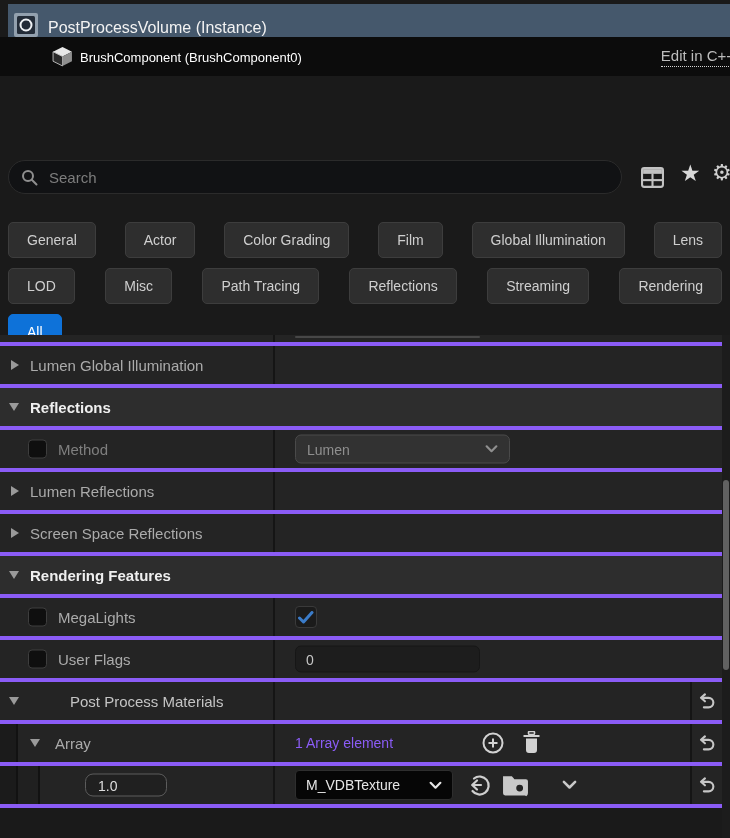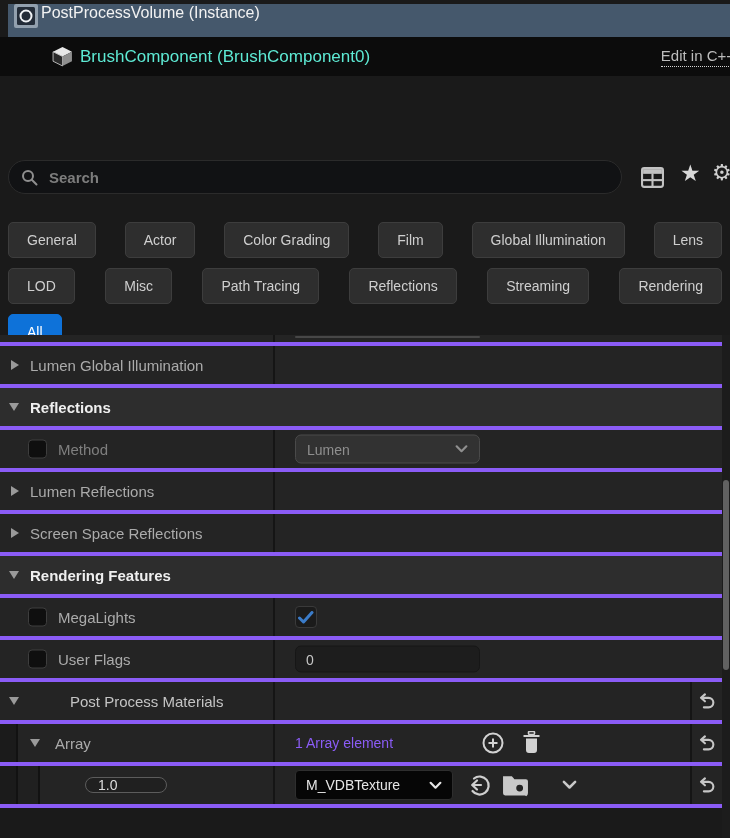--- a/index.html
+++ b/index.html
@@ -3,32 +3,32 @@
 <meta charset="utf-8">
 <style>
   html,body{margin:0;padding:0;}
   body{
     width:730px;height:838px;position:relative;overflow:hidden;
     background:#1a1a1a;font-family:"Liberation Sans",sans-serif;
     -webkit-font-smoothing:antialiased;
   }
   
   .titlebar{position:absolute;left:8px;top:4px;width:722px;height:33px;background:#45586c;
-    display:flex;align-items:flex-start;gap:3px;padding-left:6px;box-sizing:border-box;}
+    display:flex;align-items:flex-end;gap:10px;padding-left:6px;box-sizing:border-box;}
   .pp-chip{display:inline-flex;width:24px;height:24px;}
   .titlebar .title{color:#f2f2f2;font-size:16px;}
   .component-row{position:absolute;left:0;top:37px;width:730px;height:39px;background:#0c0c0c;overflow:hidden;}
   .component-row .cube{position:absolute;left:52px;top:9px;}
-  .component-row .cname{position:absolute;left:80px;top:50%;transform:translateY(-50%);color:#5eead4;font-size:17px;}
+  .component-row .cname{position:absolute;left:80px;top:50%;transform:translateY(-50%);color:#ffffff;font-size:13px;}
   .edit-cpp{position:absolute;right:-5px;top:50%;transform:translateY(-50%);color:#bdbdbd;font-size:15px;
     border-bottom:1px dotted #d5d5d5;padding-bottom:2px;cursor:pointer;white-space:nowrap;}
   
   .search-pill{position:absolute;left:8px;top:160px;width:614px;height:34px;border-radius:17px;
     background:#111214;border:1px solid #2b2b2b;box-sizing:border-box;display:flex;align-items:center;padding:0 12px;gap:9px;}
-  .search-pill input{flex:1;background:transparent;border:none;outline:none;color:#cfcfcf;font-size:15px;font-family:"Liberation Sans",sans-serif;font-weight:bold;}
+  .search-pill input{flex:1;background:transparent;border:none;outline:none;color:#cfcfcf;font-size:15px;font-family:"Liberation Sans",sans-serif;}
   .search-pill input::placeholder{color:#7d7d7d;}
   .top-icon{position:absolute;cursor:pointer;line-height:1;}
   .icon-grid{left:641px;top:167px;}
   .icon-star{left:680px;top:162px;font-size:23px;color:#d8d8d8;}
   .icon-gear{left:712px;top:162px;font-size:22px;color:#d0d0d0;}
   
   .chips{position:absolute;left:8px;top:222px;width:714px;}
   .chip-row{display:flex;justify-content:space-between;margin-bottom:10px;}
   .chip{height:36px;background:#2e2e2e;border:1px solid #3d3d3d;border-radius:5px;color:#cfcfcf;
     font-size:14px;font-family:"Liberation Sans",sans-serif;padding:0 18px;cursor:pointer;}
@@ -48,40 +48,40 @@
     border-top:8px solid #9a9a9a;border-left:5px solid transparent;border-right:5px solid transparent;}
   .tri-d.ind{left:30px;}
   .lbl{position:absolute;left:30px;top:50%;transform:translateY(-50%);font-size:15px;color:#ababab;white-space:nowrap;}
   .cat .lbl{color:#efefef;font-weight:bold;}
   .lbl.afterchk{left:58px;}
   .lbl.dim{color:#7f7f7f;}
   .lbl.light{color:#c4c4c4;margin-left:40px;}
   .lbl.ind2{left:55px;}
   .editchk{position:absolute;left:28px;top:50%;transform:translateY(-50%);width:19px;height:19px;
     background:#0f0f0f;border:1px solid #3e3e3e;border-radius:4px;box-sizing:border-box;}
-  .dropdown{position:absolute;left:295px;top:50%;transform:translateY(-50%);width:185px;height:29px;
+  .dropdown{position:absolute;left:295px;top:50%;transform:translateY(-50%);width:215px;height:29px;
     background:#323232;border:1px solid #4a4a4a;border-radius:6px;box-sizing:border-box;
     display:flex;align-items:center;justify-content:space-between;padding:0 11px;color:#8f8f8f;font-size:14px;}
   .valchk{position:absolute;left:295px;top:50%;transform:translateY(-50%);width:22px;height:22px;
     background:#1b1b1b;border:1px solid #3a3a3a;border-radius:4px;box-sizing:border-box;
     display:flex;align-items:center;justify-content:center;}
   .textfield{position:absolute;left:295px;top:50%;transform:translateY(-50%);width:185px;height:27px;
     background:#1d1d1d;border:1px solid #161616;border-radius:6px;box-sizing:border-box;color:#c6c6c6;
     font-size:14px;padding:0 10px;font-family:"Liberation Sans",sans-serif;outline:none;}
   .valtext{position:absolute;left:295px;top:50%;transform:translateY(-50%);font-size:14px;color:#8b5cf6;white-space:nowrap;}
   .iconbtn{position:absolute;top:50%;transform:translateY(-50%);display:inline-flex;cursor:pointer;}
   .revert{left:697px;}
   .plusbtn{left:481px;}
   .trashbtn{left:521px;}
   .usebtn{left:466px;}
   .folderbtn{left:502px;}
   .morechev{left:562px;color:#c9c9c9;}
   .gut1{position:absolute;left:0;top:0;bottom:0;width:16px;background:#1b1b1b;border-right:2px solid #121212;}
   .gut2{position:absolute;left:18px;top:0;bottom:0;width:20px;background:#202020;border-right:2px solid #121212;}
-  .numfield{position:absolute;left:85px;top:50%;transform:translateY(-50%);width:82px;height:16px;
+  .numfield{position:absolute;left:85px;top:50%;transform:translateY(-50%);width:82px;height:23px;
     background:#202020;border:1px solid #5c5c5c;border-radius:8px;box-sizing:border-box;color:#dddddd;
     font-size:14px;padding:0 12px;font-family:"Liberation Sans",sans-serif;outline:none;}
   .combo{position:absolute;left:295px;top:50%;transform:translateY(-50%);width:158px;height:30px;
     background:#060606;border:1px solid #2e2e2e;border-radius:4px;box-sizing:border-box;
     display:flex;align-items:center;justify-content:space-between;padding:0 10px;color:#e6e6e6;font-size:14px;cursor:pointer;}
   
   .scrolltrack{position:absolute;right:0;top:335px;bottom:0;width:8px;background:#1c1c1c;}
   .scrollthumb{position:absolute;right:1px;top:145px;width:6px;height:190px;background:#616161;border-radius:3px;cursor:pointer;}
 </style>
 </head>

